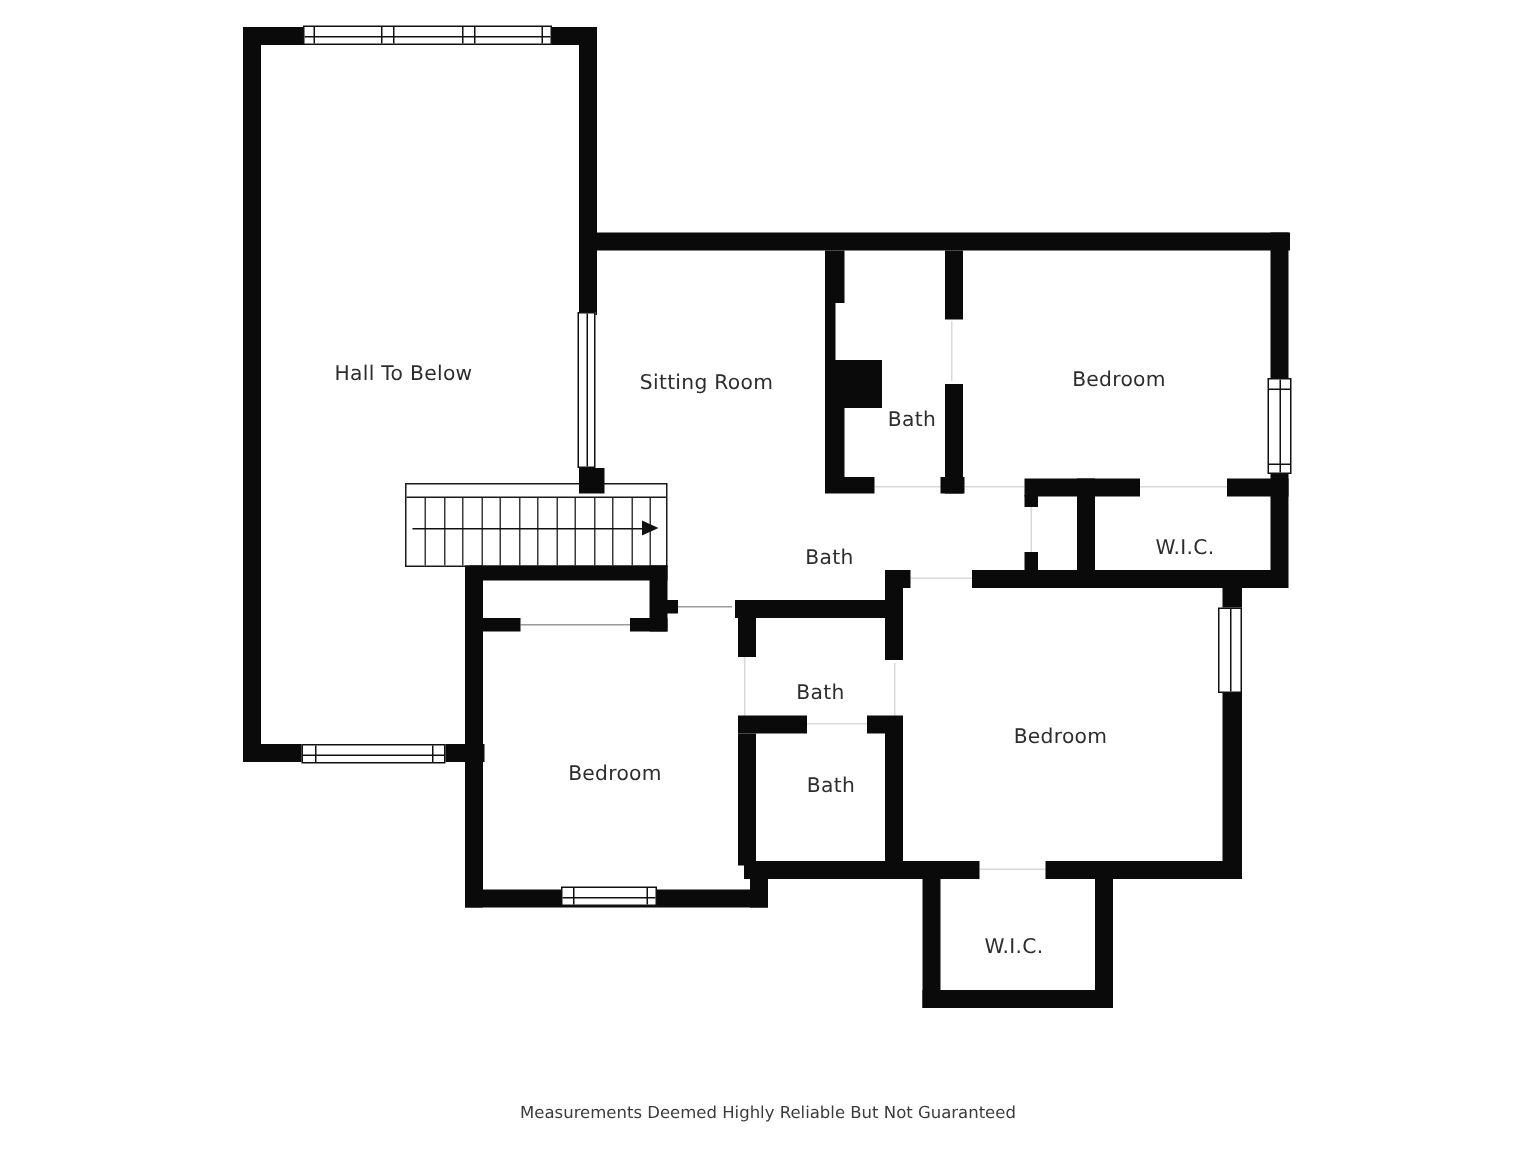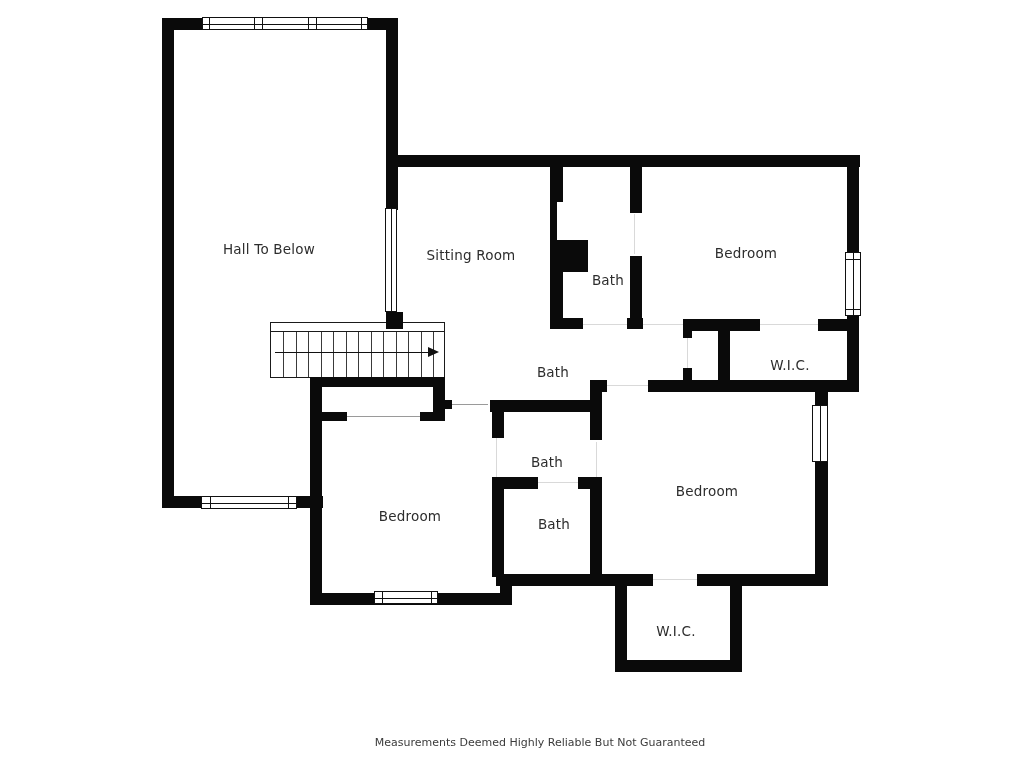--- a/index.html
+++ b/index.html
@@ -3,21 +3,21 @@
 <meta charset="utf-8">
 <style>
   html,body{margin:0;padding:0;background:#fff;}
   #plan{position:relative;width:1024px;height:768px;background:#ffffff;overflow:hidden;
         font-family:"DejaVu Sans","Liberation Sans",sans-serif;}
   .wall{position:absolute;background:#0a0a0a;}
   .notch{position:absolute;background:#ffffff;}
   .lbl{position:absolute;transform:translate(-50%,-50%);font-size:13.5px;color:#2d2d2d;
        white-space:nowrap;letter-spacing:.2px;}
   .disclaimer{position:absolute;transform:translate(-50%,-50%);font-size:11px;color:#3b3b3b;
-       white-space:nowrap;margin-left:28px;}
+       white-space:nowrap;}
   .win{position:absolute;background:#fff;border:1px solid #111;box-sizing:border-box;}
   .win .mid-h{position:absolute;left:0;right:0;top:50%;height:1px;background:#111;}
   .win .mid-v{position:absolute;top:0;bottom:0;left:50%;width:1px;background:#111;}
   .win .tick-v{position:absolute;top:0;bottom:0;width:1px;background:#111;}
   .win .tick-h{position:absolute;left:0;right:0;height:1px;background:#111;}
   .stairs{position:absolute;left:270px;top:322px;width:175px;height:56px;background:#fff;
           border:1px solid #1a1a1a;box-sizing:border-box;}
   .stairs .divider{position:absolute;left:0;right:0;top:8px;height:1px;background:#1a1a1a;}
   .stairs .tread{position:absolute;top:9px;height:45px;width:1px;background:#3a3a3a;}
   .stairs .runline{position:absolute;left:4px;top:29px;width:154px;height:1px;background:#111;}

